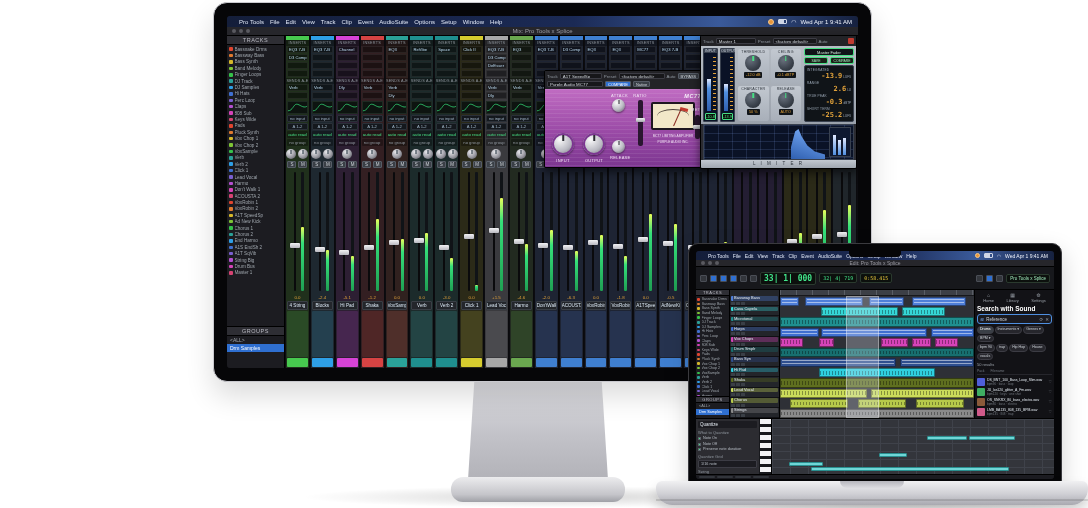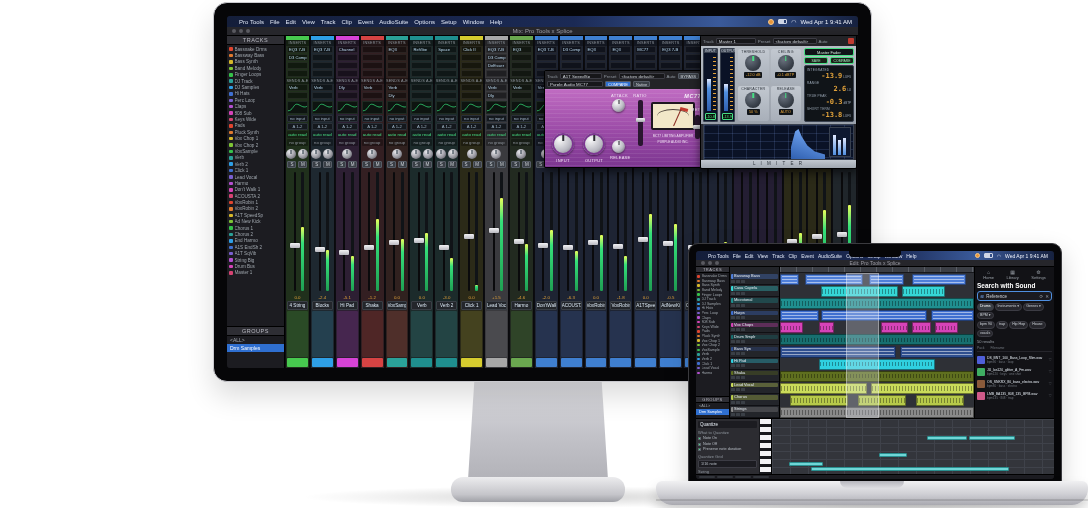--- a/index.html
+++ b/index.html
@@ -1444,21 +1444,21 @@
                 <div class="lr">
                   <div class="l">TRUE PEAK</div>
                   <div class="row">
                     <span class="v">-0.3</span>
                     <span class="u">dBTP</span>
                   </div>
                 </div>
                 <div class="lr">
                   <div class="l">SHORT TERM</div>
                   <div class="row">
-                    <span class="v">-13.8</span>
+                    <span class="v">-25.2</span>
                     <span class="u">LUFS</span>
                   </div>
                 </div>
               </div>
           </div>
         </div>
         <div id="lim-graph">
           <div class="grid"></div>
             <div class="curve"></div>
           <div class="mini">
@@ -1499,20 +1499,36 @@
         </span>
       </div>
       <div class="titlebar mac">
         <span class="tl-dots">
             <i></i>
             <i></i>
             <i></i>
           </span>
         <span class="wtitle">Edit: Pro Tools x Splice</span>
       </div>
+      <div id="etb">
+        <span class="tool"></span>
+        <span class="tool blue"></span>
+        <span class="tool blue"></span>
+        <span class="tool blue"></span>
+        <span class="tool"></span>
+        <span class="tool"></span>
+        <span class="cnt big">33| 1| 000</span>
+        <span class="cnt small">32| 4| 719</span>
+        <span class="cnt small amber">0:58.415</span>
+        <span class="gap"></span>
+        <span class="tool"></span>
+        <span class="tool blue"></span>
+        <span class="tool"></span>
+        <span class="sessbox">Pro Tools x Splice</span>
+      </div>
       <div id="mac-main">
         <div id="mac-side">
           <div class="side-hdr" style="font-size:4px;height:6px;line-height:6px">TRACKS</div>
           <div id="mac-tracklist">
               <div class="trow">
                 <span class="tdot" style="background: rgb(224, 69, 47);"></span>
                 <span class="tnm">Bassnake Drms</span>
               </div>
               <div class="trow">
                 <span class="tdot" style="background: rgb(224, 122, 47);"></span>

